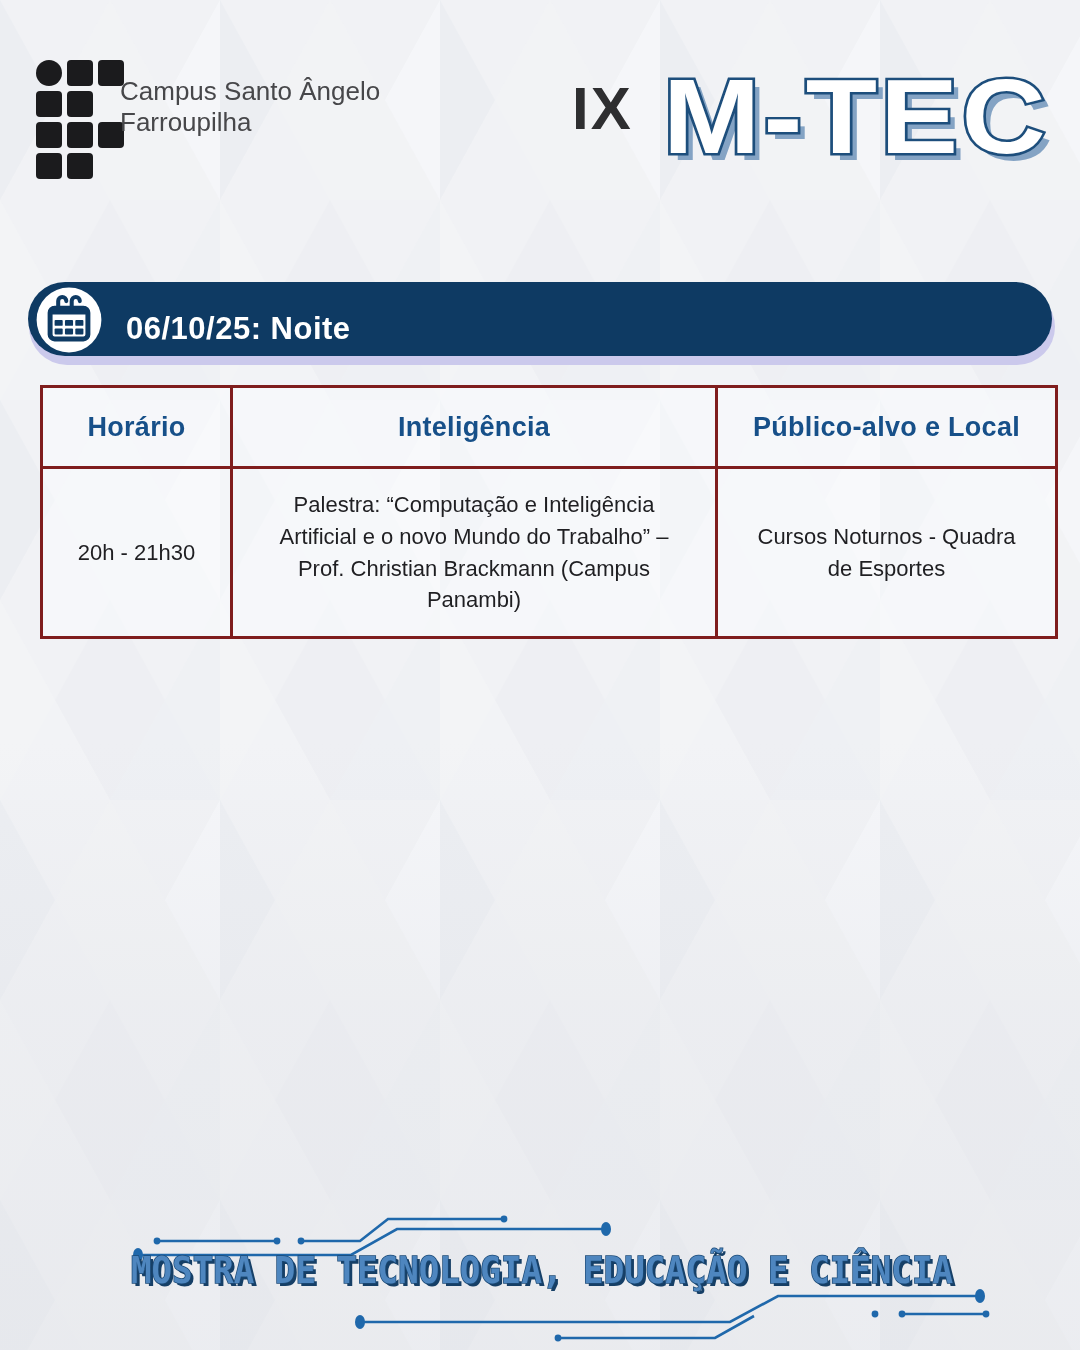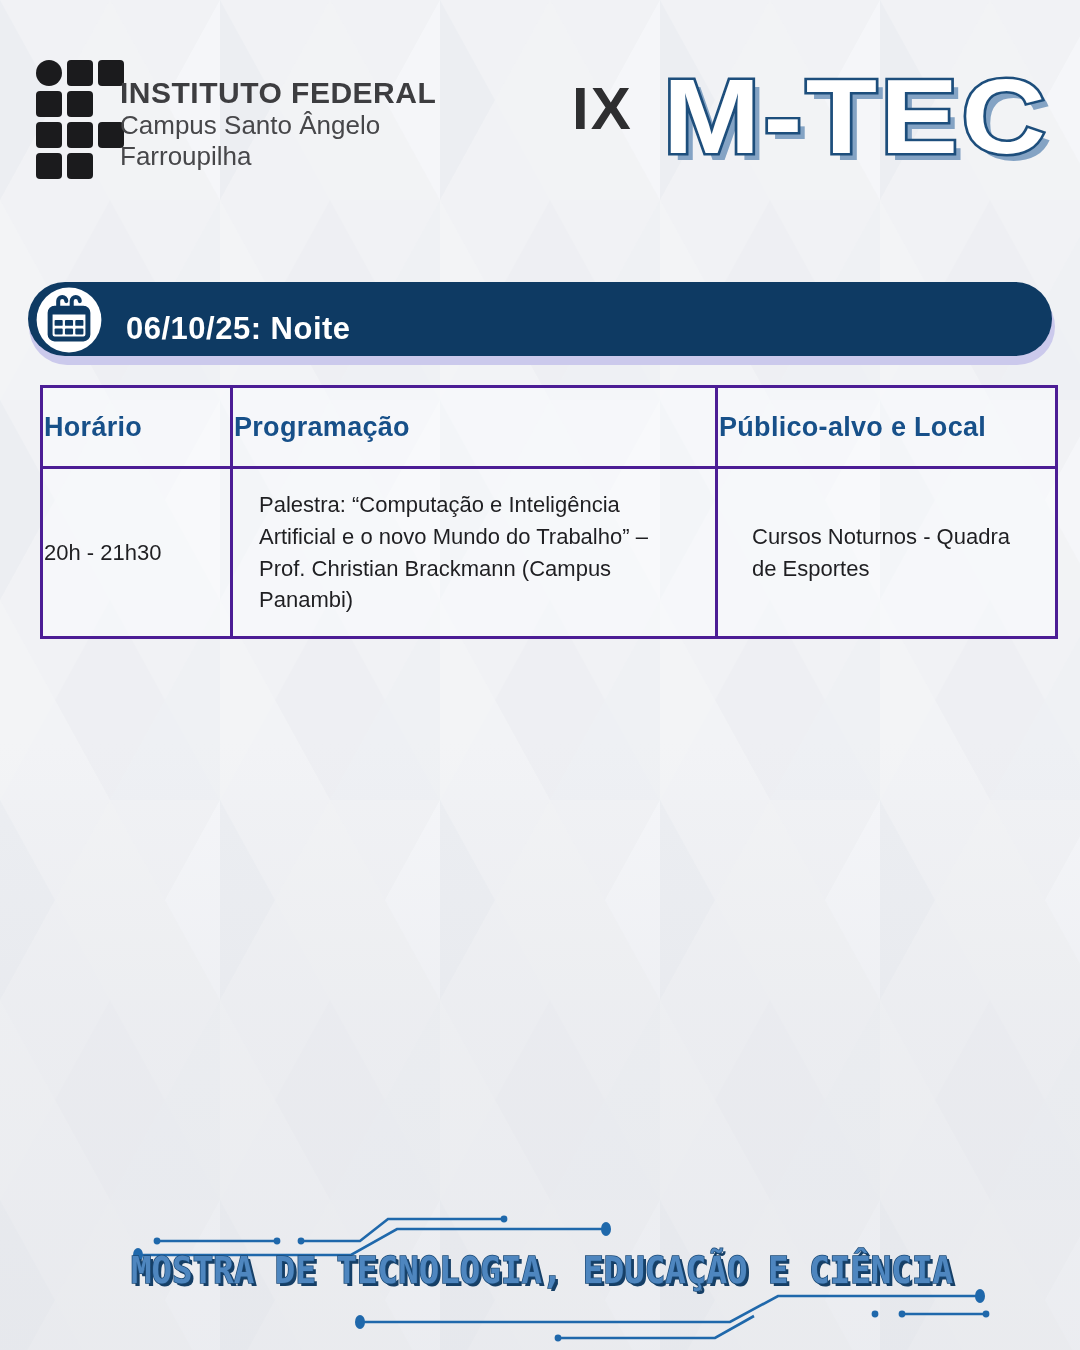--- a/index.html
+++ b/index.html
@@ -24,21 +24,21 @@
   #event-edition{position:absolute;left:12px;top:24px;font-size:60px;font-weight:bold;color:#2e2e30;letter-spacing:2px;}
   #mtec-svg{position:absolute;left:88px;top:0;}
   
   #date-banner{left:28px;top:282px;width:1024px;height:74px;background:#0e3a63;border-radius:37px;
     box-shadow:2px 8px 0 1px #cbc9ec;display:flex;align-items:center;}
   #banner-icon{position:absolute;left:5px;top:2px;}
   #banner-title{margin-left:98px;color:#ffffff;font-size:31px;font-weight:bold;letter-spacing:.5px;margin-top:20px;}
   
   #schedule-table{left:40px;top:385px;}
   table{border-collapse:collapse;width:1000px;table-layout:fixed;}
-  th,td{border:3px solid #4c1d95;text-align:left;vertical-align:middle;background:rgba(250,251,253,.55);}
+  th,td{border:3px solid #7f1d1d;text-align:center;vertical-align:middle;background:rgba(250,251,253,.55);}
   th{height:76px;font-size:27px;font-weight:bold;color:#175089;letter-spacing:.3px;}
   td{font-size:22px;color:#1f1f22;line-height:1.45;}
   .col-time{width:185px;}
   .col-prog{width:480px;}
   .col-aud{width:335px;}
   tr.r1 td, tr.r2 td{height:104px;}
   tr.r3 td{height:165px;}
   td.prog-cell{padding:0 26px;}
   td.aud-cell{padding:0 34px;}
   
@@ -82,21 +82,20 @@
   <div class="if-cell empty"></div>
   <div class="if-cell"></div>
   <div class="if-cell"></div>
   <div class="if-cell"></div>
   <div class="if-cell"></div>
   <div class="if-cell"></div>
   <div class="if-cell empty"></div>
 </div>
 
 <div id="inst-text" class="abs">
-  <div id="inst-title">INSTITUTO FEDERAL</div>
   <div class="inst-sub">Campus Santo Ângelo</div>
   <div class="inst-sub">Farroupilha</div>
 </div>
 
 <div id="event-block" class="abs">
   <span id="event-edition">IX</span>
   <svg id="mtec-svg" width="412" height="130" viewBox="0 0 412 130">
     <text x="208" y="103" text-anchor="middle" font-family="Liberation Sans, sans-serif" font-size="106" font-weight="bold" letter-spacing="3" fill="#84a3c4" transform="translate(7,7)" textLength="386" lengthAdjust="spacingAndGlyphs">M-TEC</text>
     <text x="208" y="103" text-anchor="middle" font-family="Liberation Sans, sans-serif" font-size="106" font-weight="bold" letter-spacing="3" fill="#ffffff" stroke="#1d4e7c" stroke-width="5" paint-order="stroke" textLength="386" lengthAdjust="spacingAndGlyphs">M-TEC</text>
   </svg>
@@ -119,21 +118,21 @@
     </g>
   </svg>
   <div id="banner-title">06/10/25: Noite</div>
 </div>
 
 <div id="schedule-table" class="abs">
   <table>
     <thead>
       <tr>
         <th class="col-time">Horário</th>
-        <th class="col-prog">Programação</th>
+        <th class="col-prog">Inteligência</th>
         <th class="col-aud">Público-alvo e Local</th>
       </tr>
     </thead>
     <tbody>
       <tr class="r3">
         <td class="time-cell">20h - 21h30</td>
         <td class="prog-cell">Palestra: “Computação e Inteligência Artificial e o novo Mundo do Trabalho” – Prof. Christian Brackmann (Campus Panambi)</td>
         <td class="aud-cell">Cursos Noturnos - Quadra de Esportes</td>
       </tr>
     </tbody>

